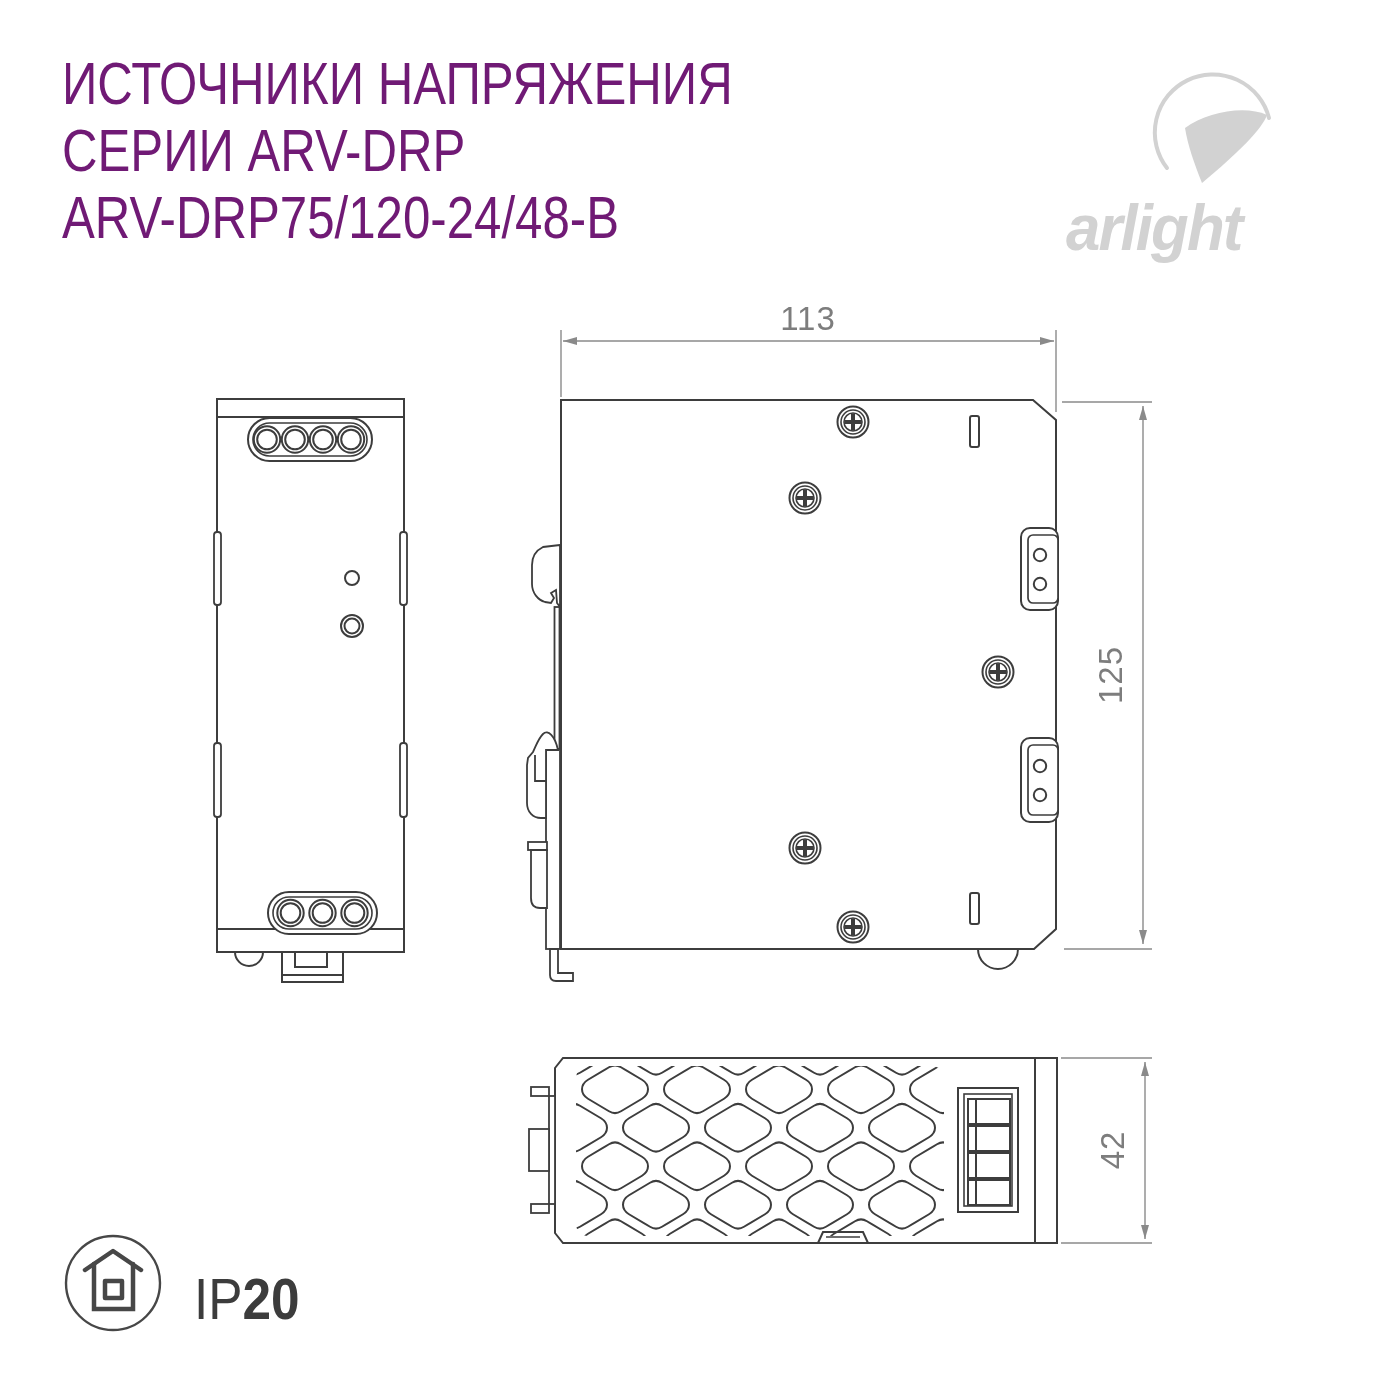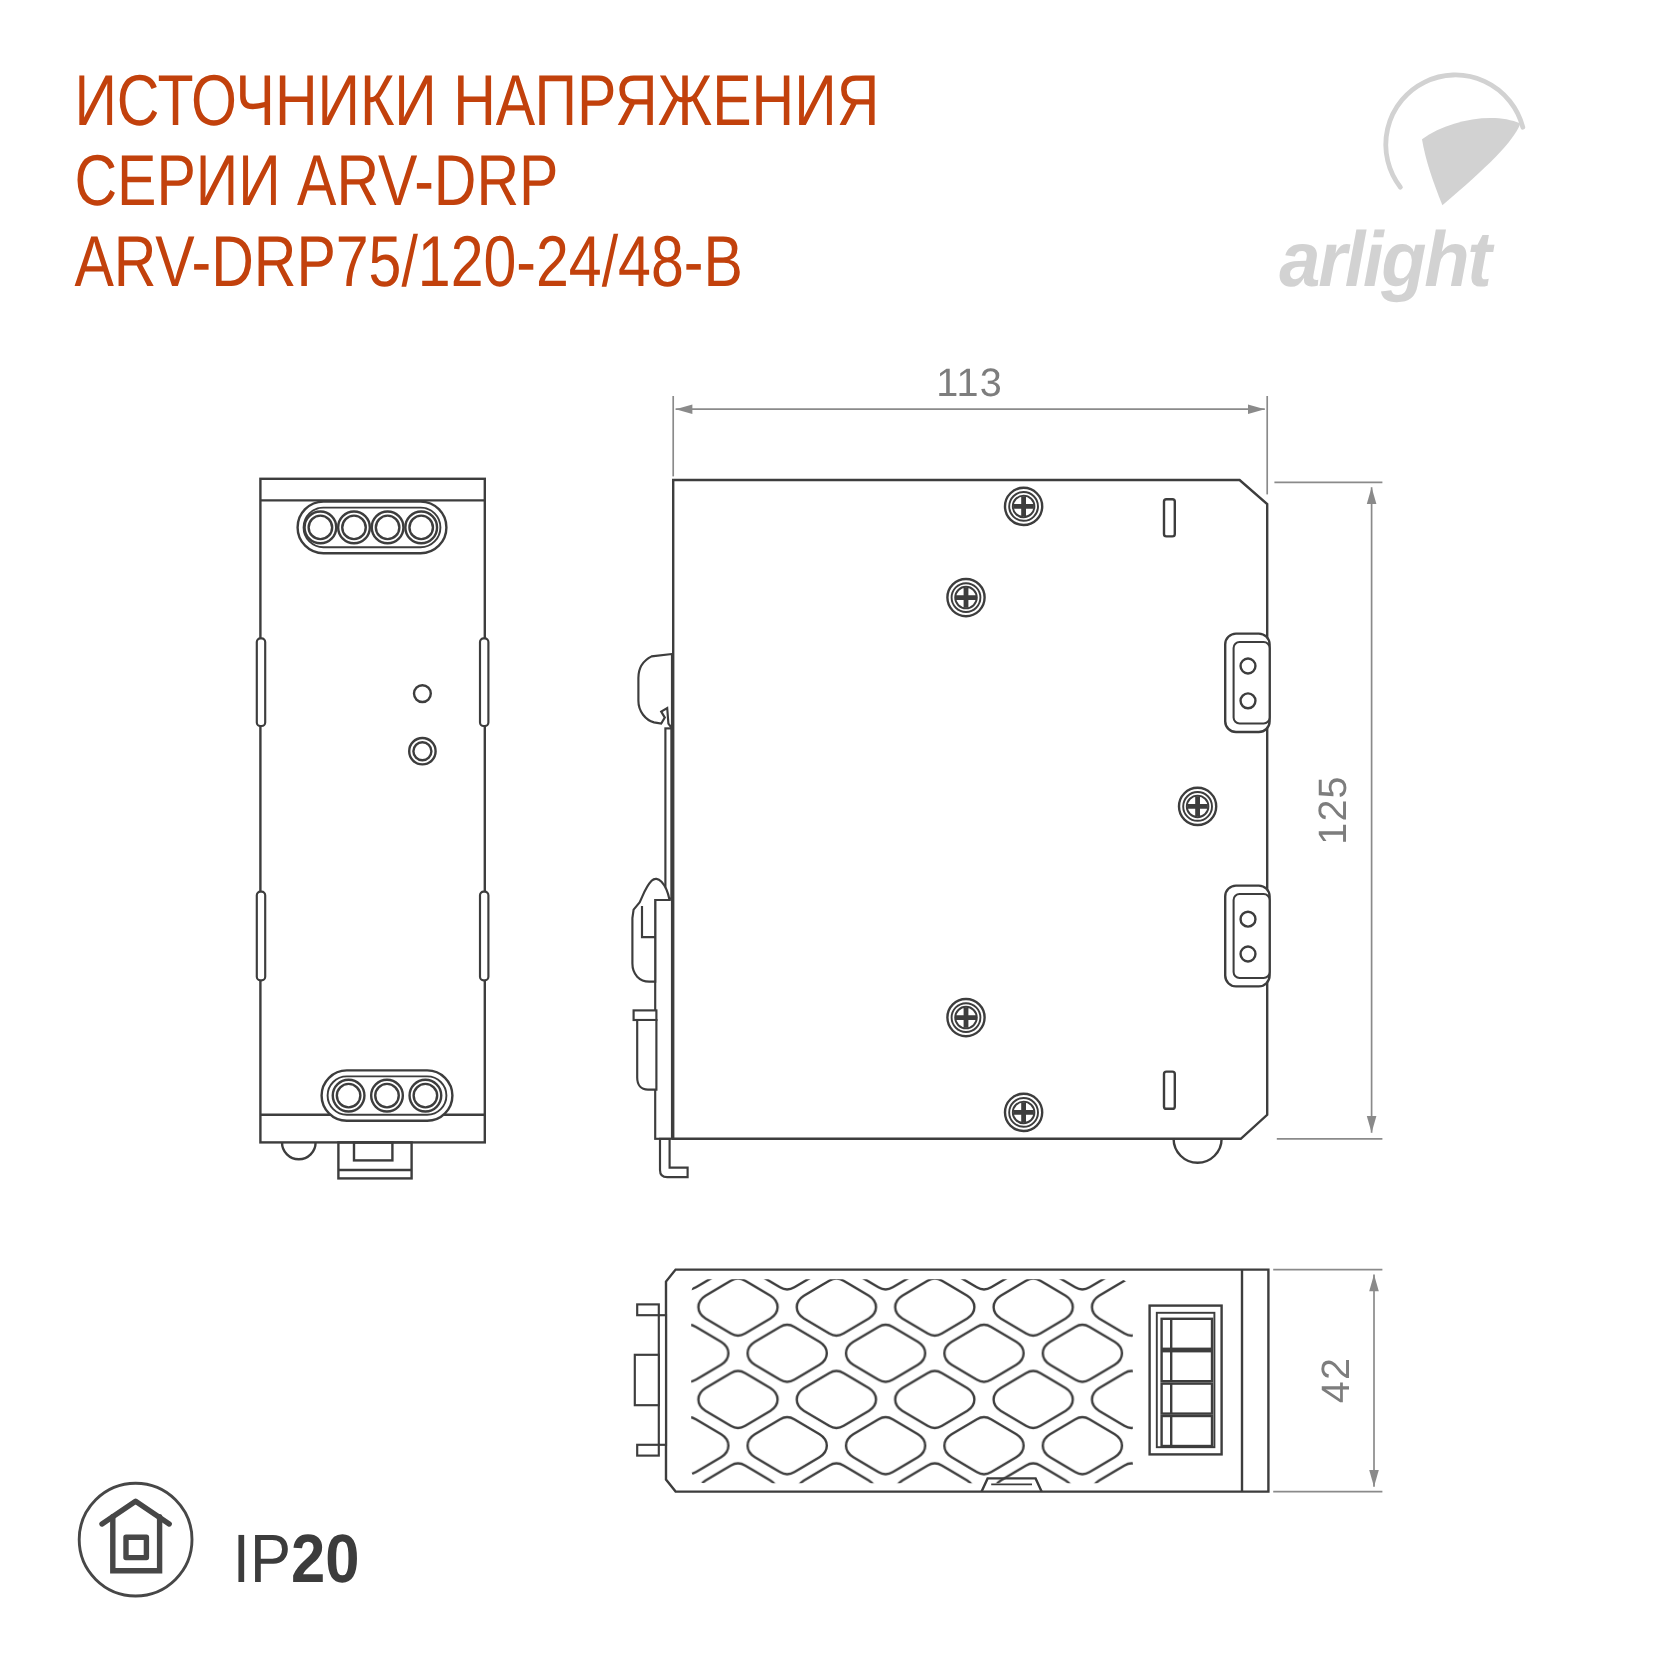--- a/index.html
+++ b/index.html
@@ -1,23 +1,23 @@
 <!DOCTYPE html>
 <html><head>
 <meta charset="utf-8">
 <style>
   html,body{margin:0;padding:0;background:#fff;}
   .page{position:relative;width:1400px;height:1400px;background:#ffffff;overflow:hidden;
         font-family:"Liberation Sans",sans-serif;}
   
-  .title{position:absolute;left:62px;top:50px;color:#c2410c;}
+  .title{position:absolute;left:62px;top:50px;color:#701a75;}
   .title .tline{font-size:60px;line-height:67px;font-weight:400;white-space:nowrap;
         transform:scaleX(0.82);transform-origin:left top;}
   
-  .logo{position:absolute;left:1060px;top:58px;width:300px;height:200px;text-decoration:underline;}
+  .logo{position:absolute;left:1060px;top:70px;width:300px;height:200px;text-decoration:underline;}
   .logo-swoosh{position:absolute;left:80px;top:0px;}
   .logo-text{position:absolute;left:6px;top:120px;font-size:65px;font-weight:bold;font-style:italic;
         color:#d2d2d2;letter-spacing:-2px;transform:scaleX(0.95);transform-origin:left top;white-space:nowrap;}
   
   svg.drawing{position:absolute;left:0;top:0;}
   .dimtext{font-family:"Liberation Sans",sans-serif;font-size:33px;fill:#7d7d7d;letter-spacing:1px;}
   
   .ip-text{position:absolute;left:194px;top:1266px;font-size:57px;color:#3c3c3c;
         transform:scaleX(0.9);transform-origin:left top;white-space:nowrap;}
   .ip-text .bold{font-weight:bold;}

